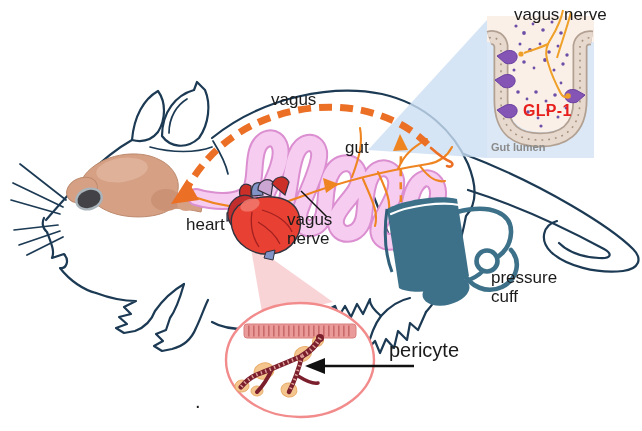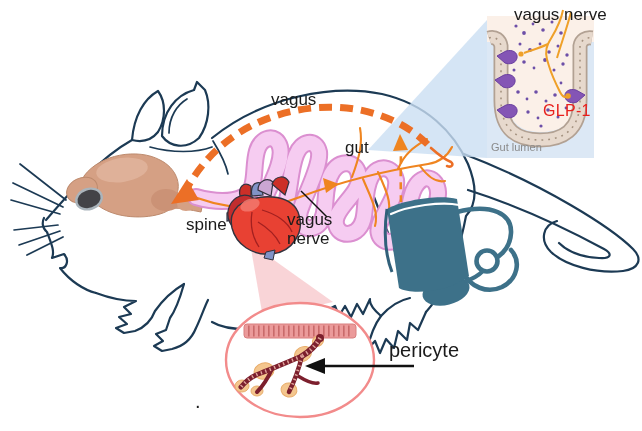--- a/index.html
+++ b/index.html
@@ -3,22 +3,22 @@
 <meta charset="utf-8">
 <style>
   html,body{margin:0;padding:0;background:#fff;}
   #canvas{
     position:relative;width:642px;height:431px;background:#fff;overflow:hidden;
     font-family:"Liberation Sans", sans-serif;
   }
   #art{position:absolute;left:0;top:0;}
   .lbl{position:absolute;color:#1b1b1b;font-size:20px;line-height:19px;white-space:nowrap;}
   .lbl-big{font-size:17px;}
-  .lbl-glp1{color:var(--glp1-red);font-weight:normal;font-size:16px;letter-spacing:.3px;margin-left:20px;}
-  .lbl-lumen{color:var(--gut-lumen-gray);font-size:11px;}
+  .lbl-glp1{color:var(--glp1-red);font-weight:bold;font-size:16px;letter-spacing:.3px;}
+  .lbl-lumen{color:var(--gut-lumen-gray);font-size:11px;font-weight:bold;}
   
   .o-line{stroke:var(--outline);fill:none;stroke-width:2.2;stroke-linecap:round;stroke-linejoin:round;}
   .o-thin{stroke:var(--outline);fill:none;stroke-width:1.7;stroke-linecap:round;}
   .o-fill{fill:#ffffff;stroke:var(--outline);stroke-width:2.2;stroke-linejoin:round;}
   .nerve{stroke:var(--nerve-orange);fill:none;stroke-width:2.1;stroke-linecap:round;}
   .teal-tube{stroke:var(--cuff-teal);fill:none;stroke-width:4.6;stroke-linecap:round;}
 </style>
 </head>
 <body>
 
@@ -219,26 +219,28 @@
       <path d="M 571 12 C 567 28 561 44 557 58"></path>
       <path d="M 548 44 C 540 48 532 50 524 53"></path>
     </g>
     <circle cx="521" cy="54" r="2.6" style="fill:#efa028"></circle>
     <circle cx="568" cy="96" r="2.8" style="fill:#efa028"></circle>
   </g>
 </svg>
 
 <div class="lbl lbl-big" style="left:271px;top:90px">vagus</div>
 <div class="lbl lbl-big" style="left:345px;top:138px">gut</div>
-<div class="lbl lbl-big" style="left:186px;top:215px">spine</div>
+<div class="lbl lbl-big" style="left:186px;top:215px">heart</div>
 <div class="lbl lbl-big" style="left:287px;top:210px">
   <div>vagus</div>
   <div>nerve</div>
 </div>
 <div class="lbl lbl-big" style="left:514px;top:5px">vagus nerve</div>
 <div class="lbl lbl-glp1" style="left:523px;top:101px">GLP-1</div>
 <div class="lbl lbl-lumen" style="left:491px;top:138px">Gut lumen</div>
 <div class="lbl lbl-big" style="left:491px;top:268px">
+  <div>pressure</div>
+  <div>cuff</div>
 </div>
 <div class="lbl" style="left:389px;top:341px">pericyte</div>
 <div class="lbl" style="left:195px;top:392px">.</div>
 
 </div>
 
 </body></html>

